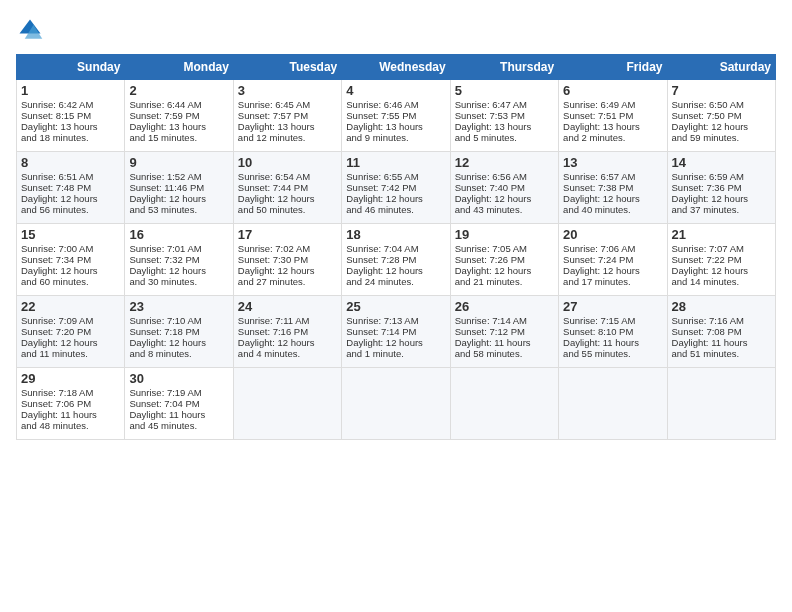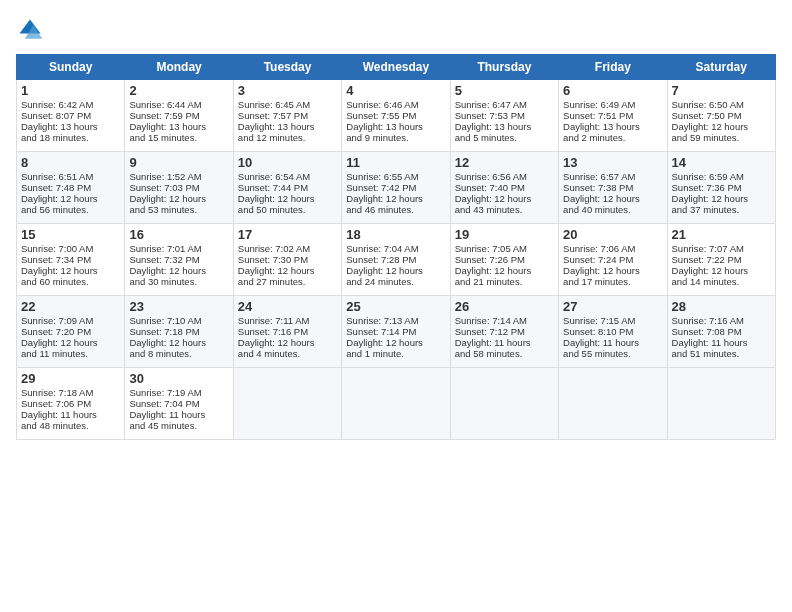--- a/index.html
+++ b/index.html
@@ -51,21 +51,21 @@
       table-layout: fixed;
     }
     thead tr {
       background-color: #2a6db5;
       color: #fff;
     }
     thead th {
       padding: 5px 4px;
       font-size: 12px;
       font-weight: bold;
-      text-align: center;
+      text-align: right;
       border: 1px solid #2a6db5;
     }
     tbody tr {
       background-color: #fff;
     }
     tbody tr:nth-child(even) {
       background-color: #f5f7fa;
     }
     tbody td {
       padding: 3px 4px;
@@ -118,21 +118,21 @@
         <th>Thursday</th>
         <th>Friday</th>
         <th>Saturday</th>
       </tr>
     </thead>
     <tbody id="calendar-body">
     <tr>
           <td>
             <span class="day-num">1</span>
             <div>Sunrise: 6:42 AM</div>
-            <div>Sunset: 8:07 PM</div>
+            <div>Sunset: 8:15 PM</div>
             <div>Daylight: 13 hours</div>
             <div>and 18 minutes.</div>
           </td>
           <td>
             <span class="day-num">2</span>
             <div>Sunrise: 6:44 AM</div>
             <div>Sunset: 7:59 PM</div>
             <div>Daylight: 13 hours</div>
             <div>and 15 minutes.</div>
           </td>
@@ -176,21 +176,21 @@
           <td>
             <span class="day-num">8</span>
             <div>Sunrise: 6:51 AM</div>
             <div>Sunset: 7:48 PM</div>
             <div>Daylight: 12 hours</div>
             <div>and 56 minutes.</div>
           </td>
           <td>
             <span class="day-num">9</span>
             <div>Sunrise: 1:52 AM</div>
-            <div>Sunset: 7:03 PM</div>
+            <div>Sunset: 11:46 PM</div>
             <div>Daylight: 12 hours</div>
             <div>and 53 minutes.</div>
           </td>
           <td>
             <span class="day-num">10</span>
             <div>Sunrise: 6:54 AM</div>
             <div>Sunset: 7:44 PM</div>
             <div>Daylight: 12 hours</div>
             <div>and 50 minutes.</div>
           </td>

